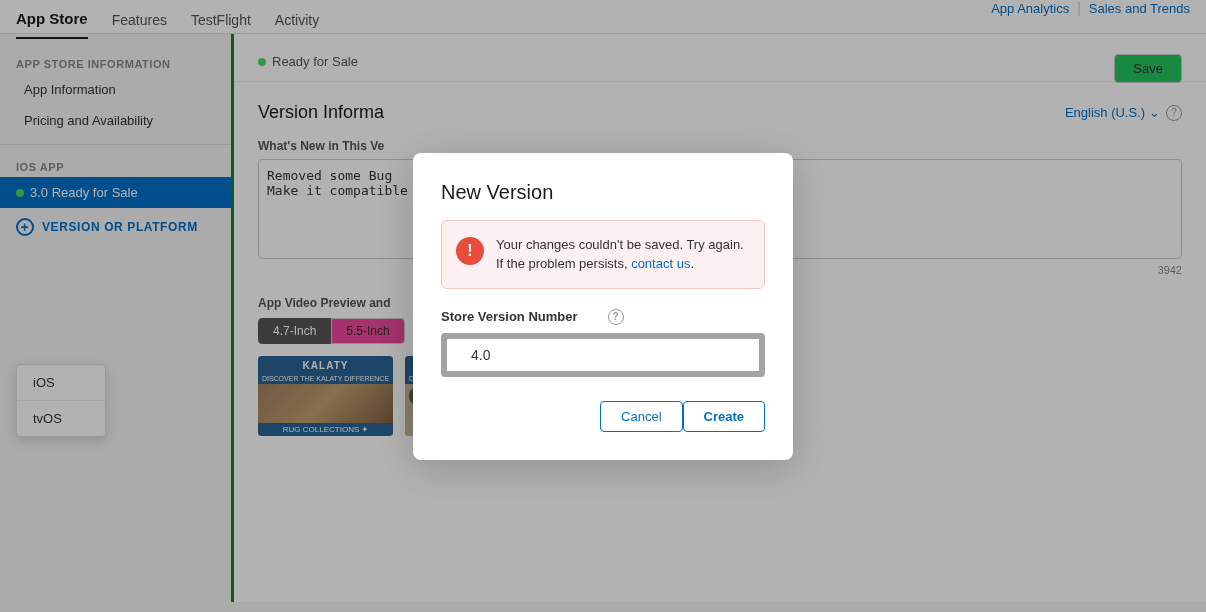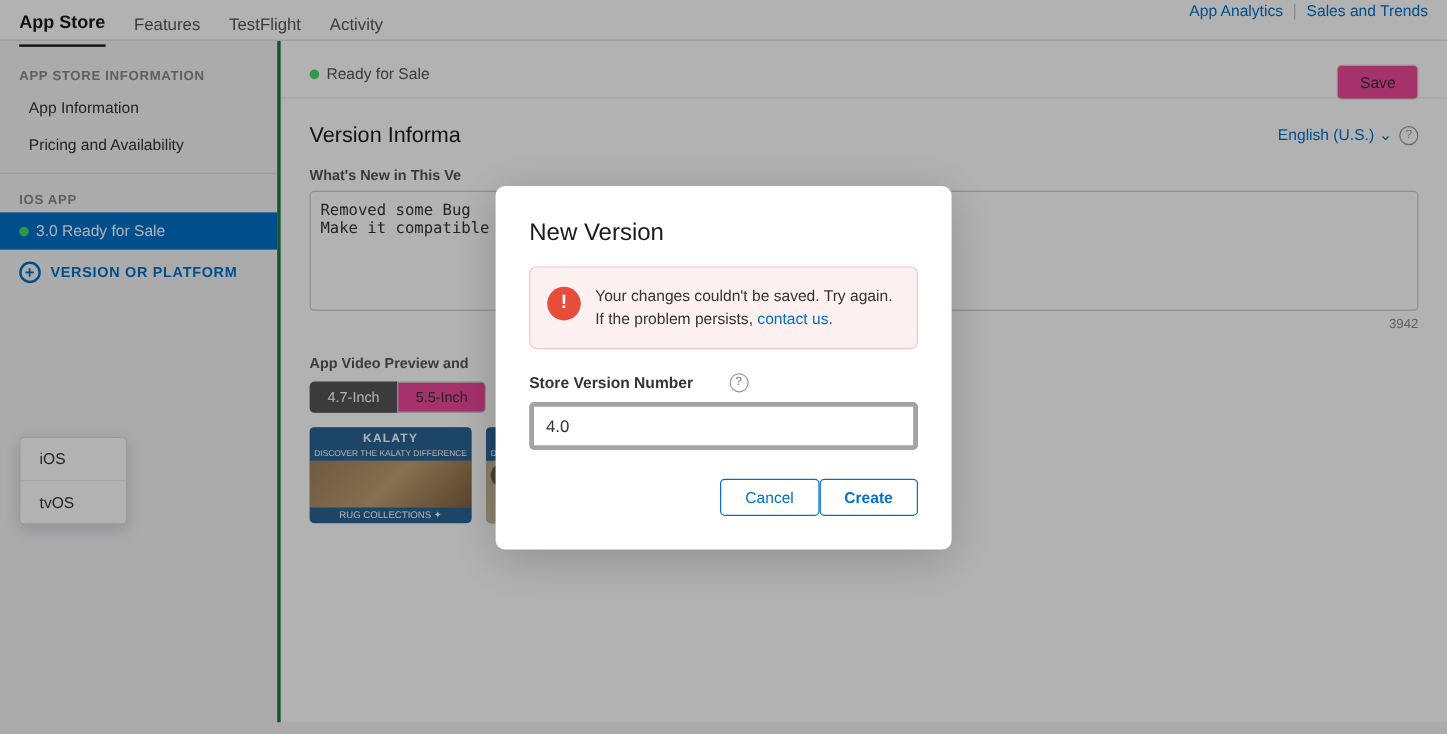--- a/index.html
+++ b/index.html
@@ -35,21 +35,21 @@
     .platform-dropdown { position: absolute; left: 16px; top: 330px; background: #fff; border: 1px solid #ddd; border-radius: 4px; box-shadow: 0 4px 12px rgba(0,0,0,0.15); width: 90px; z-index: 5; }
     .platform-option { padding: 10px 16px; font-size: 13px; color: #333; cursor: pointer; }
     .platform-option:not(:last-child) { border-bottom: 1px solid #eee; }
 
     
     .main { flex: 1; overflow-y: auto; background: #fff; position: relative; }
     .main-header { padding: 20px 24px 0; border-bottom: 1px solid #eee; }
     .app-title { font-size: 24px; font-weight: 400; color: #1a1a1a; margin-bottom: 6px; }
     .app-status { display: flex; align-items: center; gap: 6px; font-size: 13px; color: #555; margin-bottom: 12px; }
     .status-dot { width: 8px; height: 8px; background: #4cd964; border-radius: 50%; }
-    .save-btn { position: absolute; top: 20px; right: 24px; padding: 6px 18px; border: 1px solid #ccc; background: #ec4899; border-radius: 4px; font-size: 13px; color: #333; cursor: pointer; }
+    .save-btn { position: absolute; top: 20px; right: 24px; padding: 6px 18px; border: 1px solid #ccc; background: #22c55e; border-radius: 4px; font-size: 13px; color: #333; cursor: pointer; }
 
     .main-body { padding: 20px 24px; }
     .section-header { display: flex; align-items: center; justify-content: space-between; margin-bottom: 16px; }
     .section-title { font-size: 18px; font-weight: 400; color: #1a1a1a; }
     .lang-selector { color: #0070c9; font-size: 13px; cursor: pointer; display: flex; align-items: center; gap: 4px; }
     .help-icon { width: 16px; height: 16px; border: 1px solid #999; border-radius: 50%; display: inline-flex; align-items: center; justify-content: center; font-size: 10px; color: #999; margin-left: 6px; }
 
     .field-label { font-size: 12px; font-weight: 600; color: #555; margin-bottom: 6px; }
     .field-textarea { width: 100%; height: 100px; border: 1px solid #ccc; border-radius: 4px; padding: 8px; font-size: 13px; color: #333; resize: none; background: #fff; }
     .char-count { text-align: right; font-size: 11px; color: #888; margin-top: 2px; }
@@ -75,21 +75,21 @@
 
     
     .modal-overlay { position: fixed; top: 0; left: 0; right: 0; bottom: 0; background: rgba(0,0,0,0.3); z-index: 100; display: flex; align-items: center; justify-content: center; }
     .modal { background: #fff; border-radius: 8px; padding: 28px; width: 380px; box-shadow: 0 8px 40px rgba(0,0,0,0.2); }
     .modal-title { font-size: 20px; font-weight: 500; color: #1a1a1a; margin-bottom: 16px; }
     .error-box { background: #fdf0f0; border: 1px solid #f5c6c6; border-radius: 6px; padding: 14px; display: flex; gap: 12px; align-items: flex-start; margin-bottom: 20px; }
     .error-icon { width: 28px; height: 28px; background: #e74c3c; border-radius: 50%; display: flex; align-items: center; justify-content: center; color: #fff; font-size: 16px; font-weight: 700; flex-shrink: 0; margin-top: 2px; }
     .error-text { font-size: 13px; color: #333; line-height: 1.5; }
     .error-link { color: #0070c9; text-decoration: none; }
     .modal-field-label { display: flex; align-items: center; gap: 24px; font-size: 13px; font-weight: 600; color: #333; margin-bottom: 8px; }
-    .modal-input { width: 100%; padding: 8px 10px; border: 4px solid #a3a3a3; border-radius: 4px; font-size: 14px; color: #333; outline: none; }
+    .modal-input { width: 100%; padding: 8px 24px; border: 6px solid #a3a3a3; border-radius: 4px; font-size: 14px; color: #333; outline: none; }
     .modal-actions { display: flex; justify-content: flex-end; margin-top: 24px; }
     .btn-cancel { padding: 7px 20px; border: 1px solid #0070c9; border-radius: 4px; background: #fff; color: #0070c9; font-size: 13px; cursor: pointer; }
     .btn-create { padding: 7px 20px; border: 1px solid #0070c9; border-radius: 4px; background: #fff; color: #0070c9; font-size: 13px; font-weight: 600; cursor: pointer; }
   </style>
 </head>
 <body>
 
 <nav class="top-nav">
   <div class="top-nav-left">
     <span class="top-nav-brand">App Store</span>

